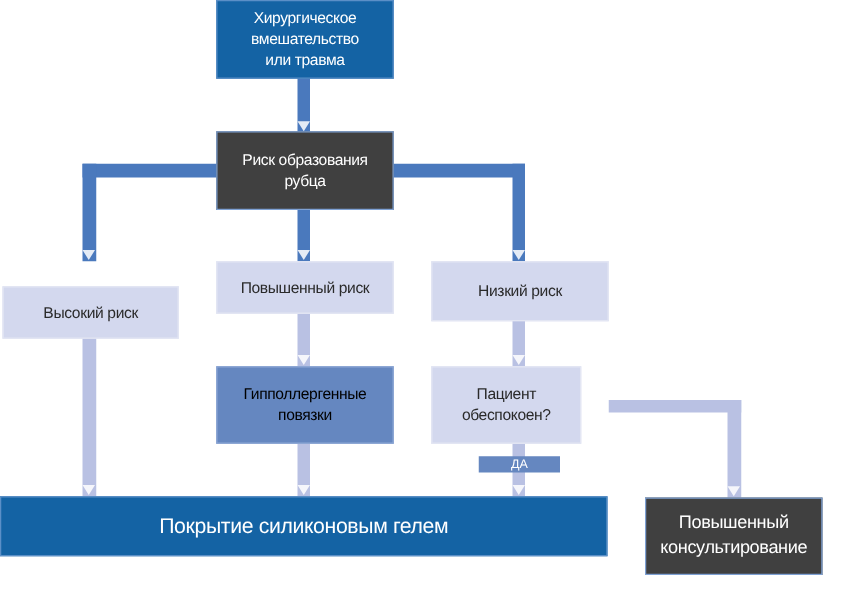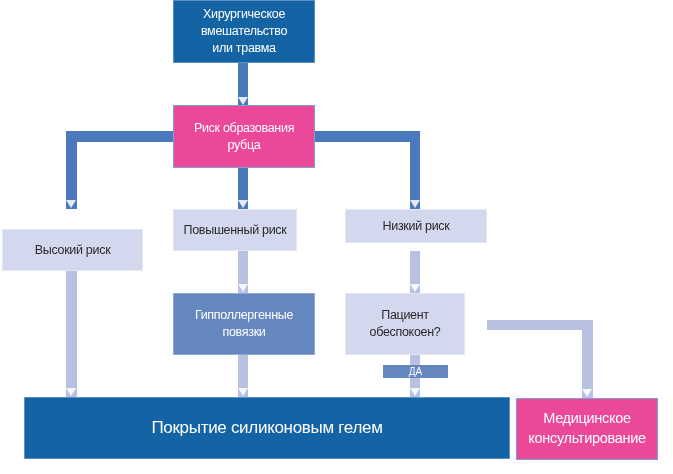--- a/index.html
+++ b/index.html
@@ -1,22 +1,22 @@
 <!DOCTYPE html>
 <html><head>
 <meta charset="utf-8">
 <style>
   html, body { margin:0; padding:0; background:#ffffff; }
   body { width:673px; height:474px; position:relative; overflow:hidden;
          font-family: "Liberation Sans", "DejaVu Sans", sans-serif; }
   .box { position:absolute; display:flex; align-items:center; justify-content:center;
          text-align:center; box-sizing:border-box; line-height:1.35; }
   .dark { background:#1463a4; color:#ffffff; border:1px solid #5b8fc7; }
-  .mid { background:#ec4899; color:#ffffff; border:1px solid #7ea1d4; }
-  .gp { background:#6587c0; color:#ffffff; border:1px solid #8fa8d6; }
+  .mid { background:#404040; color:#ffffff; border:1px solid #7ea1d4; }
+  .gp { background:#6587c0; color:#000000; border:1px solid #8fa8d6; }
   .light { background:#d3d8ee; color:#2a2a2a; border:1px solid #e3e6f3; }
   .small { font-size:12.5px; letter-spacing:-0.3px;align-items:center; }
   .large { font-size:17px; letter-spacing:-0.3px; }
   .line { position:absolute; }
   .c-dark { background:#4a79bd; }
   .c-light { background:#b9c1e3; }
   .arrow { position:absolute; width:0; height:0; border-left:5px solid transparent;
            border-right:5px solid transparent; border-top:8px solid #ffffff; opacity:0.85; }
   .lbl { position:absolute; background:#6587c0; color:#ffffff; font-size:10px;
          display:flex; align-items:center; justify-content:center; height:13px; width:65px; }
@@ -51,34 +51,34 @@
 
 <div class="box dark small" style="left:173px;top:0;width:142px;height:63px;">
   <span style="display:block;width:105px;">Хирургическое вмешательство или травма</span>
 </div>
 <div class="box mid small" style="left:173px;top:105px;width:142px;height:63px;">
   <span style="display:block;width:110px;">Риск образования рубца</span>
 </div>
 <div class="box light small" style="left:2px;top:209px;width:141px;height:42px;margin-top:20px;">
   <span>Высокий риск</span>
 </div>
-<div class="box light small" style="left:173px;top:209px;width:124px;height:42px;">
+<div class="box light small" style="left:173px;top:209px;width:142px;height:42px;">
   <span>Повышенный риск</span>
 </div>
-<div class="box light small" style="left:345px;top:209px;width:142px;height:34px;">
+<div class="box light small" style="left:345px;top:209px;width:142px;height:48px;">
   <span>Низкий риск</span>
 </div>
 <div class="box gp small" style="left:173px;top:293px;width:142px;height:62px;">
   <span style="display:block;width:110px;">Гипполлергенные повязки</span>
 </div>
 <div class="box light small" style="left:345px;top:293px;width:120px;height:62px;">
   <span>Пациент обеспокоен?</span>
 </div>
 
 <div class="lbl" style="left:383px;top:365px;">ДА</div>
 <div class="lbl" style="left:555px;top:365px;margin-top:46px;">НЕТ</div>
 
-<div class="box dark large" style="left:0;top:397px;width:486px;height:62px;margin-left:24px;">
+<div class="box dark large" style="left:0;top:397px;width:486px;height:48px;">
   <span>Покрытие силиконовым гелем</span>
 </div>
 <div class="box mid large" style="left:516px;top:398px;width:142px;height:62px;font-size:14.5px;">
-  <span style="display:block;width:130px;">Медицинское консультирование</span>
+  <span style="display:block;width:130px;">Повышенный консультирование</span>
 </div>
 
 </body></html>

